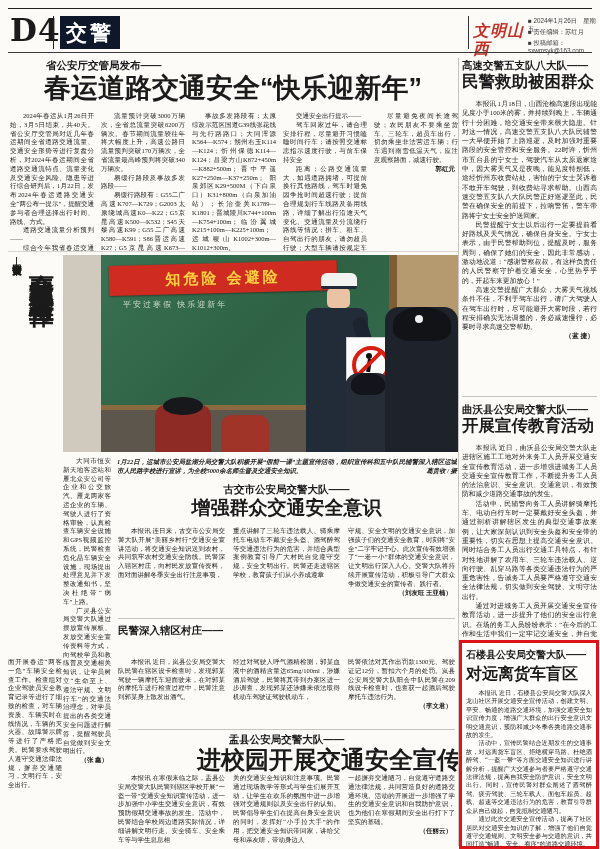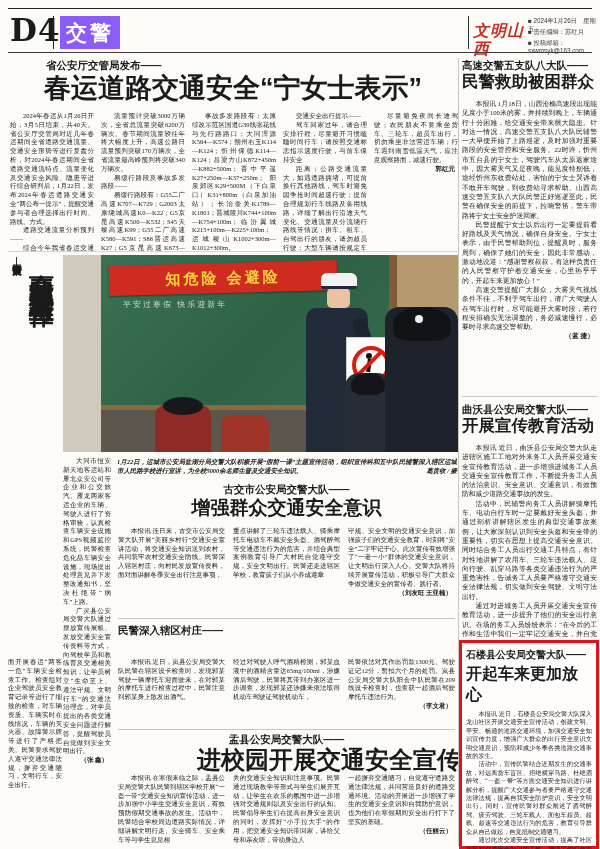--- a/index.html
+++ b/index.html
@@ -3,21 +3,21 @@
 <meta charset="utf-8">
 <style>
   html,body{margin:0;padding:0;background:#e8e6e1;}
   #page{position:relative;width:600px;height:849px;background:#fcfbf8;margin:0 auto;overflow:hidden;
         font-family:"Liberation Serif","DejaVu Serif",serif;color:#1b1b1b;}
   .abs{position:absolute;}
   .lightrule{background:#c9c6c0;}
   
   #pageno{left:10px;top:12px;font-size:31px;font-weight:bold;font-family:"DejaVu Serif",serif;letter-spacing:1px;}
   #hdr-vline1{left:53px;top:16px;width:1px;height:33px;background:#222;}
-  #section-box{left:60px;top:16px;width:60px;height:33px;background:#8b5cf6;color:#fff;
+  #section-box{left:60px;top:16px;width:60px;height:33px;background:#0f172a;color:#fff;
       font-family:"Liberation Sans",sans-serif;font-weight:bold;font-size:21px;line-height:33px;
       text-align:center;letter-spacing:3px;}
   #hdr-vline2{left:468px;top:16px;width:1px;height:33px;background:#333;}
   #brand{left:473px;top:22px;width:52px;font-size:16px;font-weight:bold;font-style:italic;color:#c23026;
       font-family:"Liberation Serif",serif;line-height:18px;letter-spacing:1px;}
   .hdr-info{left:528px;width:68px;font-size:6.3px;color:#3a3a3a;font-family:"Liberation Sans",sans-serif;line-height:8px;}
   #hdr-rule{left:8px;top:52px;width:584px;height:1px;background:#3a3a3a;}
   #hdr-topline{left:8px;top:8px;width:584px;height:1px;background:#222;}
   
   #main-kicker{left:46px;top:59px;font-size:10.5px;font-weight:bold;font-family:"Liberation Sans",sans-serif;}
@@ -116,21 +116,21 @@
   <div class="abs" id="hdr-vline1"></div>
   <div class="abs" id="section-box">交警</div>
   <div class="abs" id="hdr-vline2"></div>
   <div class="abs" id="brand">文明山西</div>
   <div class="abs hdr-info" style="top:17px;">■ 2024年1月26日　星期五</div>
   <div class="abs hdr-info" style="top:28px;">■ 责任编辑：苏红月</div>
   <div class="abs hdr-info" style="top:39px;">■ 投稿邮箱：sxwmsyk@163.com</div>
   <div class="abs" id="hdr-rule"></div>
 
   <div class="abs" id="main-kicker">省公安厅交管局发布——</div>
-  <div class="abs" id="main-headline">春运道路交通安全“宁女士表示”</div>
+  <div class="abs" id="main-headline">春运道路交通安全“快乐迎新年”</div>
   <div class="abs bt" id="main-body">
     <div class="col">
       <p>2024年春运从1月26日开始，3月5日结束，共40天。省公安厅交管局对近几年春运期间全省道路交通流量、交通安全形势等进行复盘分析，对2024年春运期间全省道路交通流特点、流量变化及交通安全风险、隐患等进行综合研判后，1月22日，发布2024年春运道路交通安全“两公布一提示”，提醒交通参与者合理选择出行时间、路线、方式。</p>
       <p class="nohead">道路交通流量分析预判——</p>
       <p>综合今年我省春运交通流特点，机动车和驾驶人保有量变化，近年来高速公路流量变化及近期日常流量情况，预计</p>
     </div>
     <div class="col">
       <p>流量预计突破3000万辆次，全省总流量突破6200万辆次。春节期间流量较往年将大幅度上升，高速公路日流量预判突破170万辆次，全省流量最高峰预判将突破340万辆次。</p>
       <p class="nohead">易缓行路段及事故多发路段——</p>
       <p>易缓行路段有：G55二广高速K707—K729；G2003太原绕城高速K0—K22；G5京昆高速K500—K532；S45天黎高速K99；G55二广高速K580—K591；S86晋运高速K27；G5京昆高速K673—K677；G55二广高速K629—K654。</p>
@@ -254,21 +254,21 @@
   <div class="abs hl" id="rb-headline">开展宣传教育活动</div>
   <div class="abs bt railbody" id="rb-body">
     <p>本报讯 近日，曲沃县公安局交警大队走进辖区施工工地对外来务工人员开展交通安全宣传教育活动，进一步增强进城务工人员交通安全宣传教育工作，不断提升务工人员的法治意识、安全意识、交通意识，有效预防和减少道路交通事故的发生。</p>
     <p>活动中，民辅警向务工人员讲解骑摩托车、电动自行车时一定要戴好安全头盔，并通过剖析讲解辖区发生的典型交通事故案例，让大家深刻认识到安全头盔和安全带的重要性，切实在思想上提高交通安全意识。同时结合务工人员出行交通工具特点，有针对性地讲解了农用车、三轮车违法载人、逆向行驶、乱穿马路等各类交通违法行为的严重危害性，告诫务工人员要严格遵守交通安全法律法规，切实做到安全驾驶、文明守法出行。</p>
     <p>通过对进城务工人员开展交通安全宣传教育活动，进一步提升了他们的安全出行意识。在场的务工人员纷纷表示：“在今后的工作和生活中我们一定牢记交通安全，并自觉抵制各种交通陋习，安全驾驶、文明出行，共同创造良好的道路交通环境。”</p>
 
   </div>
 
   <div class="abs" id="redbox">
     <div id="rc-kicker">石楼县公安局交警大队——</div>
-    <div id="rc-headline">开起车来更加放心</div>
+    <div id="rc-headline">对远离货车盲区</div>
     <div class="bt" id="rc-body">
       <p>本报讯 近日，石楼县公安局交警大队深入龙山社区开展交通安全宣传活动，创建文明、平安、畅通的道路交通环境，加强交通安全知识宣传力度，增强广大群众的出行安全意识文明交通意识，预防和减少冬季各类道路交通事故的发生。</p>
       <p>活动中，宣传民警结合近期发生的交通事故，对远离货车盲区、拒绝横穿马路、杜绝酒醉驾、“一盔一带”等方面交通安全知识进行讲解分析，提醒广大交通参与者要严格遵守交通法律法规，提高自我安全防护意识，安全文明出行。同时，宣传民警对群众阐述了酒驾醉驾、疲劳驾驶、三轮车载人、面包车超员、超载、超速等交通违法行为的危害，教育引导群众从自己做起，自觉抵制交通陋习。</p>
       <p>通过此次交通安全宣传活动，提高了社区居民对交通安全知识的了解，增强了他们自觉遵守交通规则、文明安全参与交通的意识，共同打造“畅通、安全、有序”的道路交通环境。</p>
 
     </div>
   </div>
 
 </div>
 

